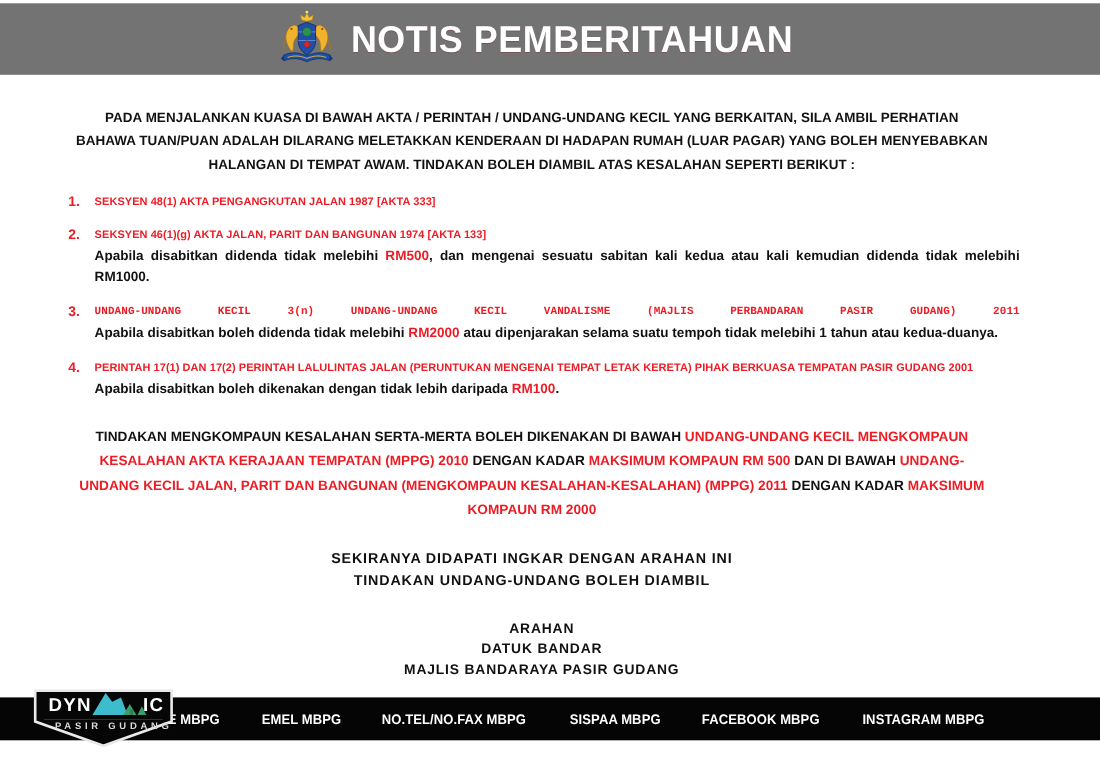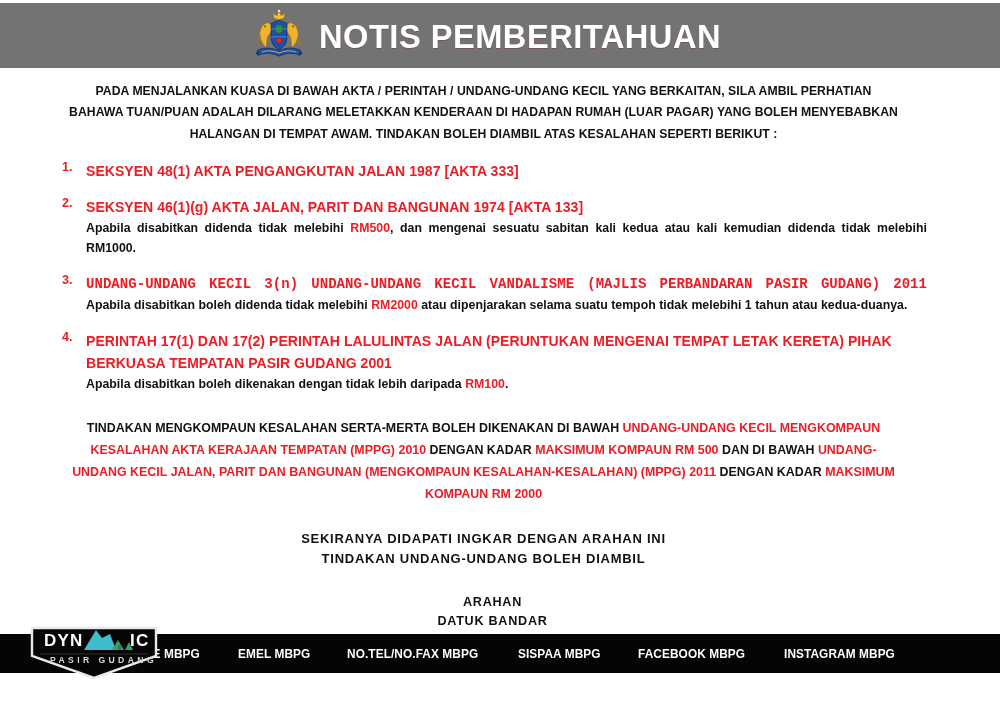--- a/index.html
+++ b/index.html
@@ -47,21 +47,21 @@
     font-family: "Liberation Sans Narrow", "Liberation Sans", sans-serif;
     transform: scaleX(0.96);
     transform-origin: left center;
     white-space: nowrap;
     text-shadow: 0 1px 0 rgba(120,0,0,0.25);
   }
 
   
   .body-area {
     position: absolute;
-    top: 68px;
+    top: 84px;
     left: 0;
     width: 967px;
     height: 566px;
     padding: 0;
   }
 
   .intro {
     margin: 13px 42px 0 42px;
     text-align: center;
     font-size: 12.4px;
@@ -87,21 +87,21 @@
     left: 22px;
     top: 0;
     width: 22px;
     font-size: 12.6px;
     font-weight: 700;
     color: #ed1c24;
     text-align: left;
   }
 
   .off-head {
-    font-size: 14px;
+    font-size: 10px;
     font-weight: 700;
     color: #ed1c24;
     line-height: 1.58;
     letter-spacing: 0.05px;
   }
   .off-head.justify {
     text-align: justify;
     text-align-last: justify;
     font-family: Liberation Mono, monospace;
   }

